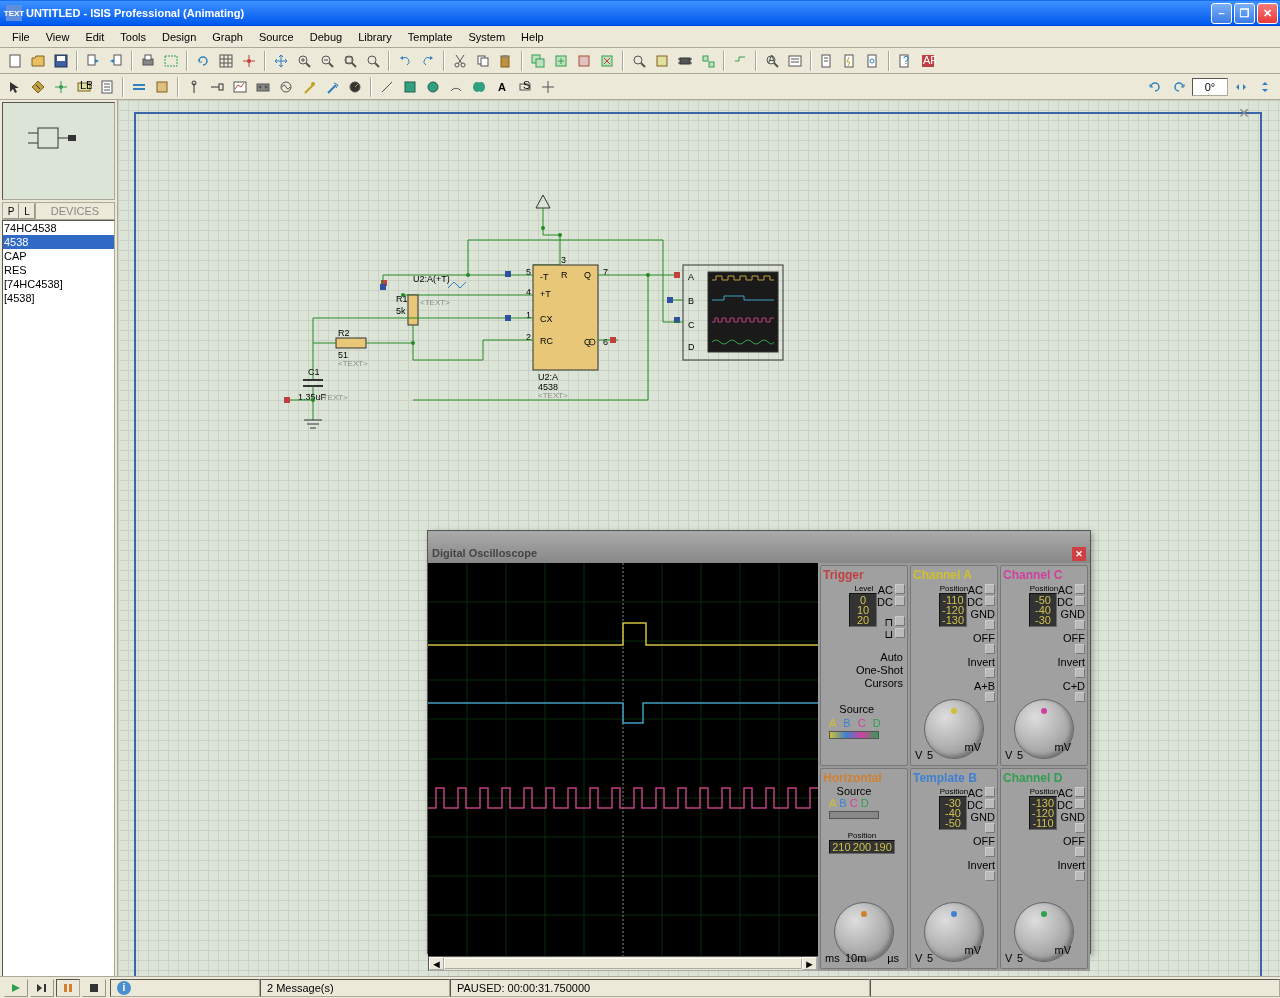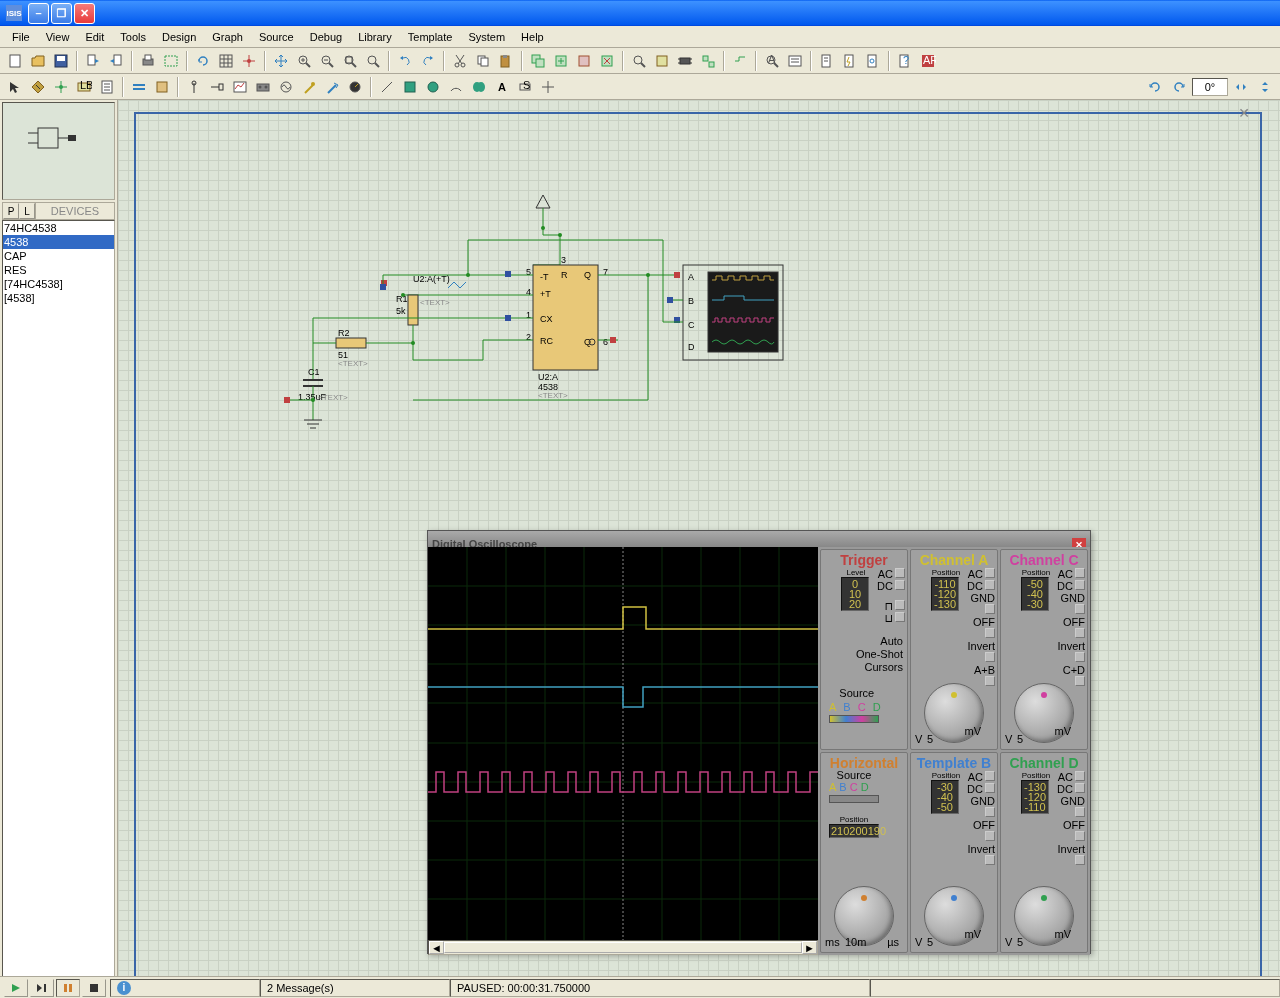--- a/index.html
+++ b/index.html
@@ -41,45 +41,45 @@
 .border-rect { position: absolute; left: 16px; top: 12px; right: 18px; bottom: 12px; border: 2px solid #3a65a8; }
 .close-x { position: absolute; right: 30px; top: 5px; color: #888; font-size: 14px; cursor: pointer; }
 
 
 .schematic { position: absolute; left: 0; top: 0; right: 0; bottom: 0; pointer-events: none; }
 .comp-label { font-size: 9px; fill: #000; }
 .comp-label-small { font-size: 8px; fill: #888; }
 
 
 .scope-win { position: absolute; left: 309px; top: 430px; width: 664px; height: 424px; background: #999; border: 1px solid #555; box-shadow: 2px 2px 6px rgba(0,0,0,0.3); }
-.scope-title { height: 16px; background: linear-gradient(to bottom, #aaa, #888); color: #444; font-weight: bold; padding: 7px 4px; display: flex; }
+.scope-title { height: 16px; background: linear-gradient(to bottom, #aaa, #888); color: #444; font-weight: bold; padding: 16px 4px; display: flex; }
 .scope-title .st-text { flex: 1; }
 .scope-close { width: 14px; height: 14px; background: #d04040; color: white; text-align: center; cursor: pointer; font-size: 9px; line-height: 14px; }
 .scope-body { display: flex; height: 408px; }
 .scope-screen { width: 390px; background: black; position: relative; }
 .scope-scroll { position: absolute; bottom: 0; left: 0; right: 0; height: 15px; background: #ece9d8; border: 1px inset #aca899; }
 .scope-thumb { position: absolute; left: 15px; right: 15px; top: 1px; bottom: 1px; background: #ece9d8; border: 1px outset white; }
 .scope-scroll-btn { position: absolute; width: 15px; height: 13px; background: #ece9d8; border: 1px outset white; top: 0; text-align: center; cursor: pointer; }
 .scope-controls { flex: 1; background: #999; display: grid; grid-template-columns: 1fr 1fr 1fr; grid-template-rows: 1fr 1fr; gap: 2px; padding: 2px; }
 .panel { background: #a0a0a0; border: 1px solid #777; border-radius: 2px; position: relative; padding: 2px; }
-.panel-title { text-align: center; font-weight: bold; font-size: 14px; height: 14px; }
+.panel-title { font-weight: bold; font-size: 12px; height: 14px; }
 .panel-title.trigger { color: #c04040; }
 .panel-title.chA { color: #d0c030; }
 .panel-title.chB { color: #4080d0; }
 .panel-title.chC { color: #d040a0; }
 .panel-title.chD { color: #30a050; }
 .panel-title.horiz { color: #d08030; }
 .dial { width: 60px; height: 60px; border-radius: 50%; background: radial-gradient(circle at 35% 30%, #ddd, #888); border: 1px solid #666; position: absolute; bottom: 6px; left: 50%; transform: translateX(-50%); box-shadow: inset -2px -2px 4px rgba(0,0,0,0.3); }
 .dial::after { content: ''; position: absolute; width: 6px; height: 6px; border-radius: 50%; top: 8px; left: 50%; transform: translateX(-50%); }
 .dial.chA::after { background: #d0c030; }
 .dial.chB::after { background: #4080d0; }
 .dial.chC::after { background: #d040a0; }
 .dial.chD::after { background: #30a050; }
 .dial.horiz::after { background: #d08030; }
-.position-box { position: absolute; top: 18px; left: 20px; width: 30px; }
+.position-box { position: absolute; top: 18px; left: 28px; width: 30px; }
 .position-label { font-size: 8px; text-align: center; }
 .spinner { width: 28px; background: #333; color: #d0c050; font-size: 8px; border: 1px inset #666; padding: 1px; }
 .spinner div { text-align: center; line-height: 10px; }
 .coupling { position: absolute; right: 2px; top: 18px; width: 30px; font-size: 8px; }
 .coupling div { text-align: right; line-height: 12px; }
 .coupling .cbtn { width: 10px; height: 10px; background: #bbb; border: 1px outset #ccc; display: inline-block; margin-left: 2px; cursor: pointer; }
 .trigger-opts { position: absolute; top: 85px; left: 4px; right: 4px; font-size: 8px; }
 .trigger-opts div { text-align: right; line-height: 13px; }
 .source-row { position: absolute; bottom: 26px; left: 8px; font-size: 8px; }
 .source-row span { margin-right: 4px; }
@@ -103,21 +103,22 @@
 .scope-grid line.center { stroke: #888; stroke-dasharray: 2,2; }
 .trace { fill: none; stroke-width: 1.5; }
 .trace.a { stroke: #d0c040; }
 .trace.b { stroke: #40a0c0; }
 .trace.c { stroke: #c04080; }
 </style>
 </head>
 <body>
 
 <div class="titlebar">
-  <div class="icon">ISIS</div>
+  <div class="icon">TEXT</div>
+  <div class="title">UNTITLED - ISIS Professional (Animating)</div>
   <div class="winbtn minbtn">–</div>
   <div class="winbtn maxbtn">❐</div>
   <div class="winbtn closebtn">✕</div>
 </div>
 
 <div class="menubar">
   <div class="mitem">File</div>
   <div class="mitem">View</div>
   <div class="mitem">Edit</div>
   <div class="mitem">Tools</div>
@@ -824,21 +825,21 @@
               <div style="display:flex;gap:3px">
                 <span style="color:#d0c030">A</span>
                 <span style="color:#4080d0">B</span>
                 <span style="color:#d040a0">C</span>
                 <span style="color:#30a050">D</span>
               </div>
               <div style="width:50px;height:8px;background:#888;border:1px solid #555;margin-top:2px"></div>
             </div>
             <div style="position:absolute;top:62px;left:8px">
               <div class="position-label">Position</div>
-              <div class="spinner" style="width:50px;display:flex">
+              <div class="spinner" style="width:66px;display:flex">
                 <div style="flex:1">210</div>
                 <div style="flex:1">200</div>
                 <div style="flex:1">190</div>
               </div>
             </div>
             <div class="dial horiz"></div>
             <div class="dial-ticks">
               <span class="tl vl">ms</span>
               <span class="tl" style="bottom:0;left:20px">10m</span>
               <span class="tl vr" style="right:4px">µs</span>

